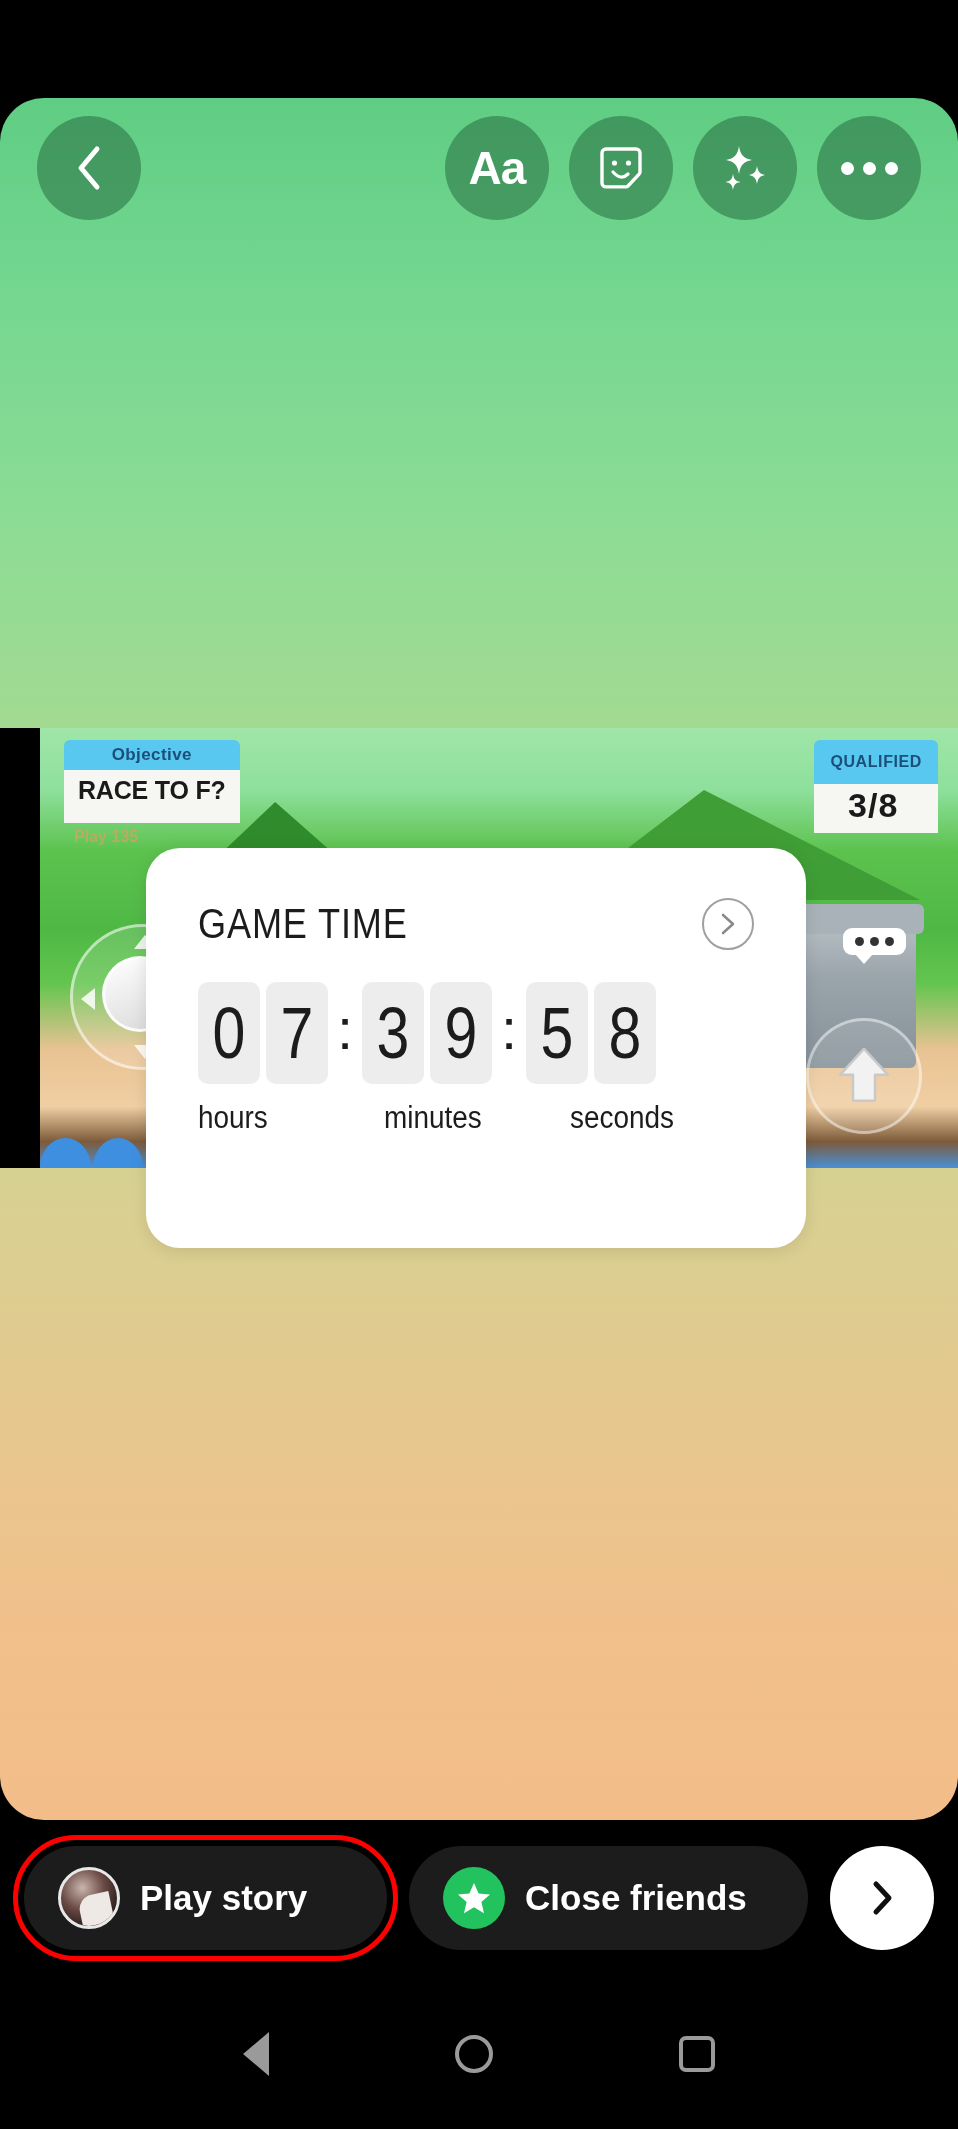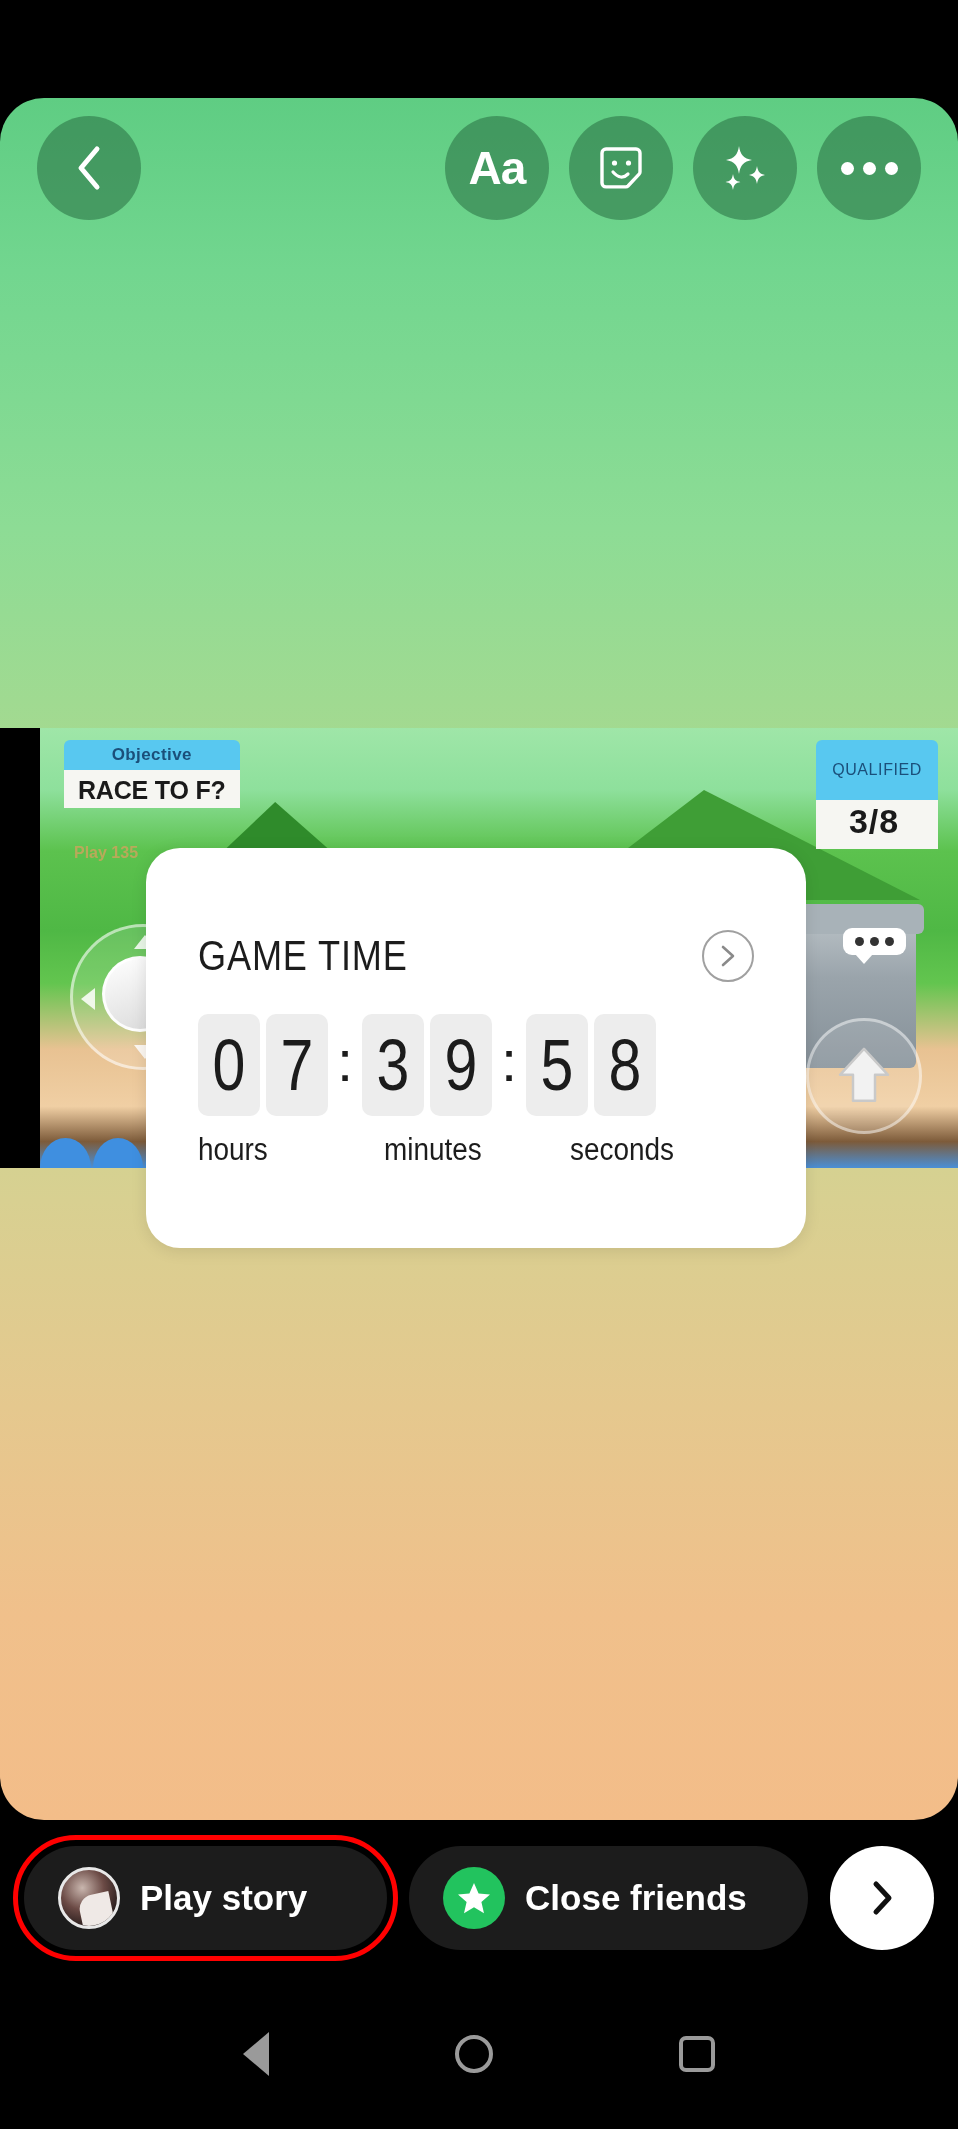--- a/index.html
+++ b/index.html
@@ -149,50 +149,50 @@
     border-radius: 6px 6px 0 0;
     text-align: center;
     letter-spacing: 0.4px;
     font-family: "Liberation Sans", sans-serif;
   }
   #objective-text {
     background: #f6f6f2;
     color: #1a1a1a;
     font-size: 25px;
     font-weight: 800;
-    padding: 6px 14px 3px 14px;
+    padding: 6px 14px 18px 14px;
     white-space: nowrap;
     letter-spacing: -0.2px;
     font-family: "Liberation Sans", sans-serif;
   }
   #sub-label {
     position: absolute;
     left: 34px;
-    top: 116px;
+    top: 100px;
     color: #d8a15e;
     font-size: 16px;
     font-weight: 700;
     opacity: 0.75;
     z-index: 6;
   }
 
   
   #qualified-wrap {
     position: absolute;
     right: 20px;
     top: 12px;
     z-index: 6;
     text-align: center;
   }
   #qualified-tab {
     background: #58c8f0;
     color: #1b4f7a;
     font-size: 16px;
-    font-weight: 400;
-    padding: 21px 16px;
+    font-weight: 700;
+    padding: 13px 16px;
     border-radius: 6px 6px 0 0;
     letter-spacing: 0.6px;
   }
   #qualified-count {
     background: #f6f6f2;
     color: #1a1a1a;
     font-size: 34px;
     font-weight: 800;
     padding: 2px 18px 8px 12px;
     letter-spacing: 1px;
@@ -345,21 +345,20 @@
     border-radius: 34px;
     z-index: 20;
     box-sizing: border-box;
     padding: 50px 52px 40px 52px;
     box-shadow: 0 3px 16px rgba(0,0,0,0.10);
   }
   #countdown-head {
     display: flex;
     align-items: center;
     justify-content: space-between;
-    margin-top: 32px;
   }
   #countdown-title {
     font-size: 42px;
     font-weight: 400;
     color: #1c1c1c;
     letter-spacing: 1px;
     font-family: "Liberation Sans Narrow", "Liberation Sans", sans-serif;
     transform: scaleX(0.86);
     transform-origin: left center;
     white-space: nowrap;

